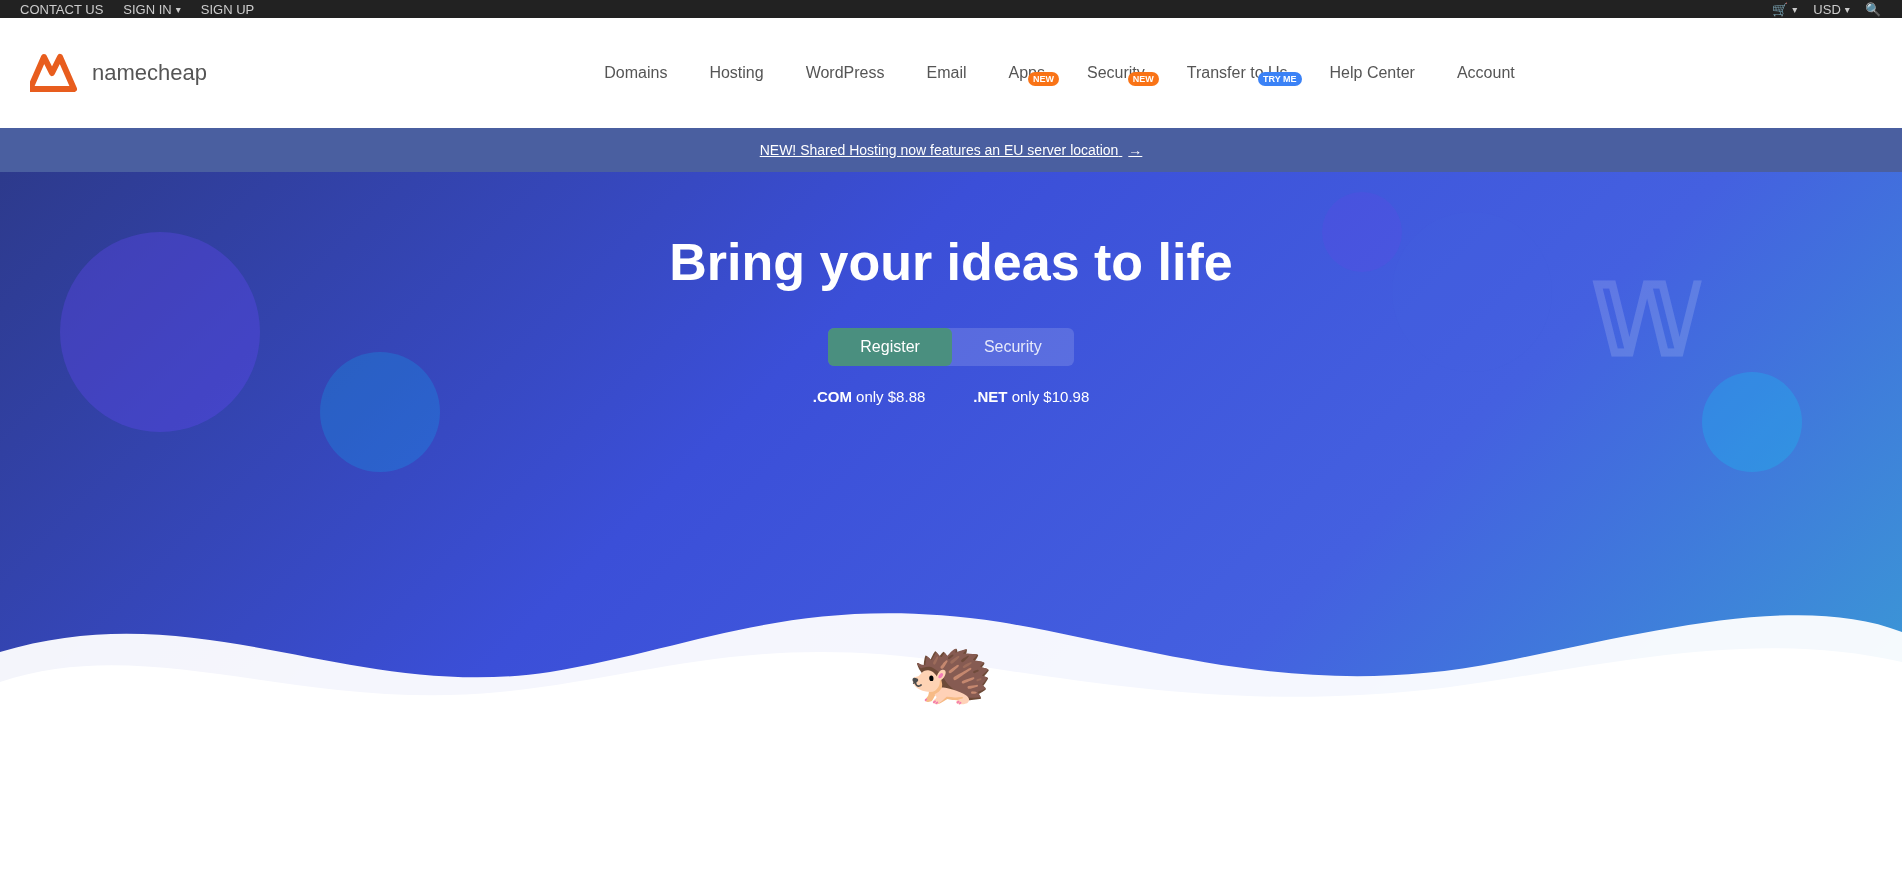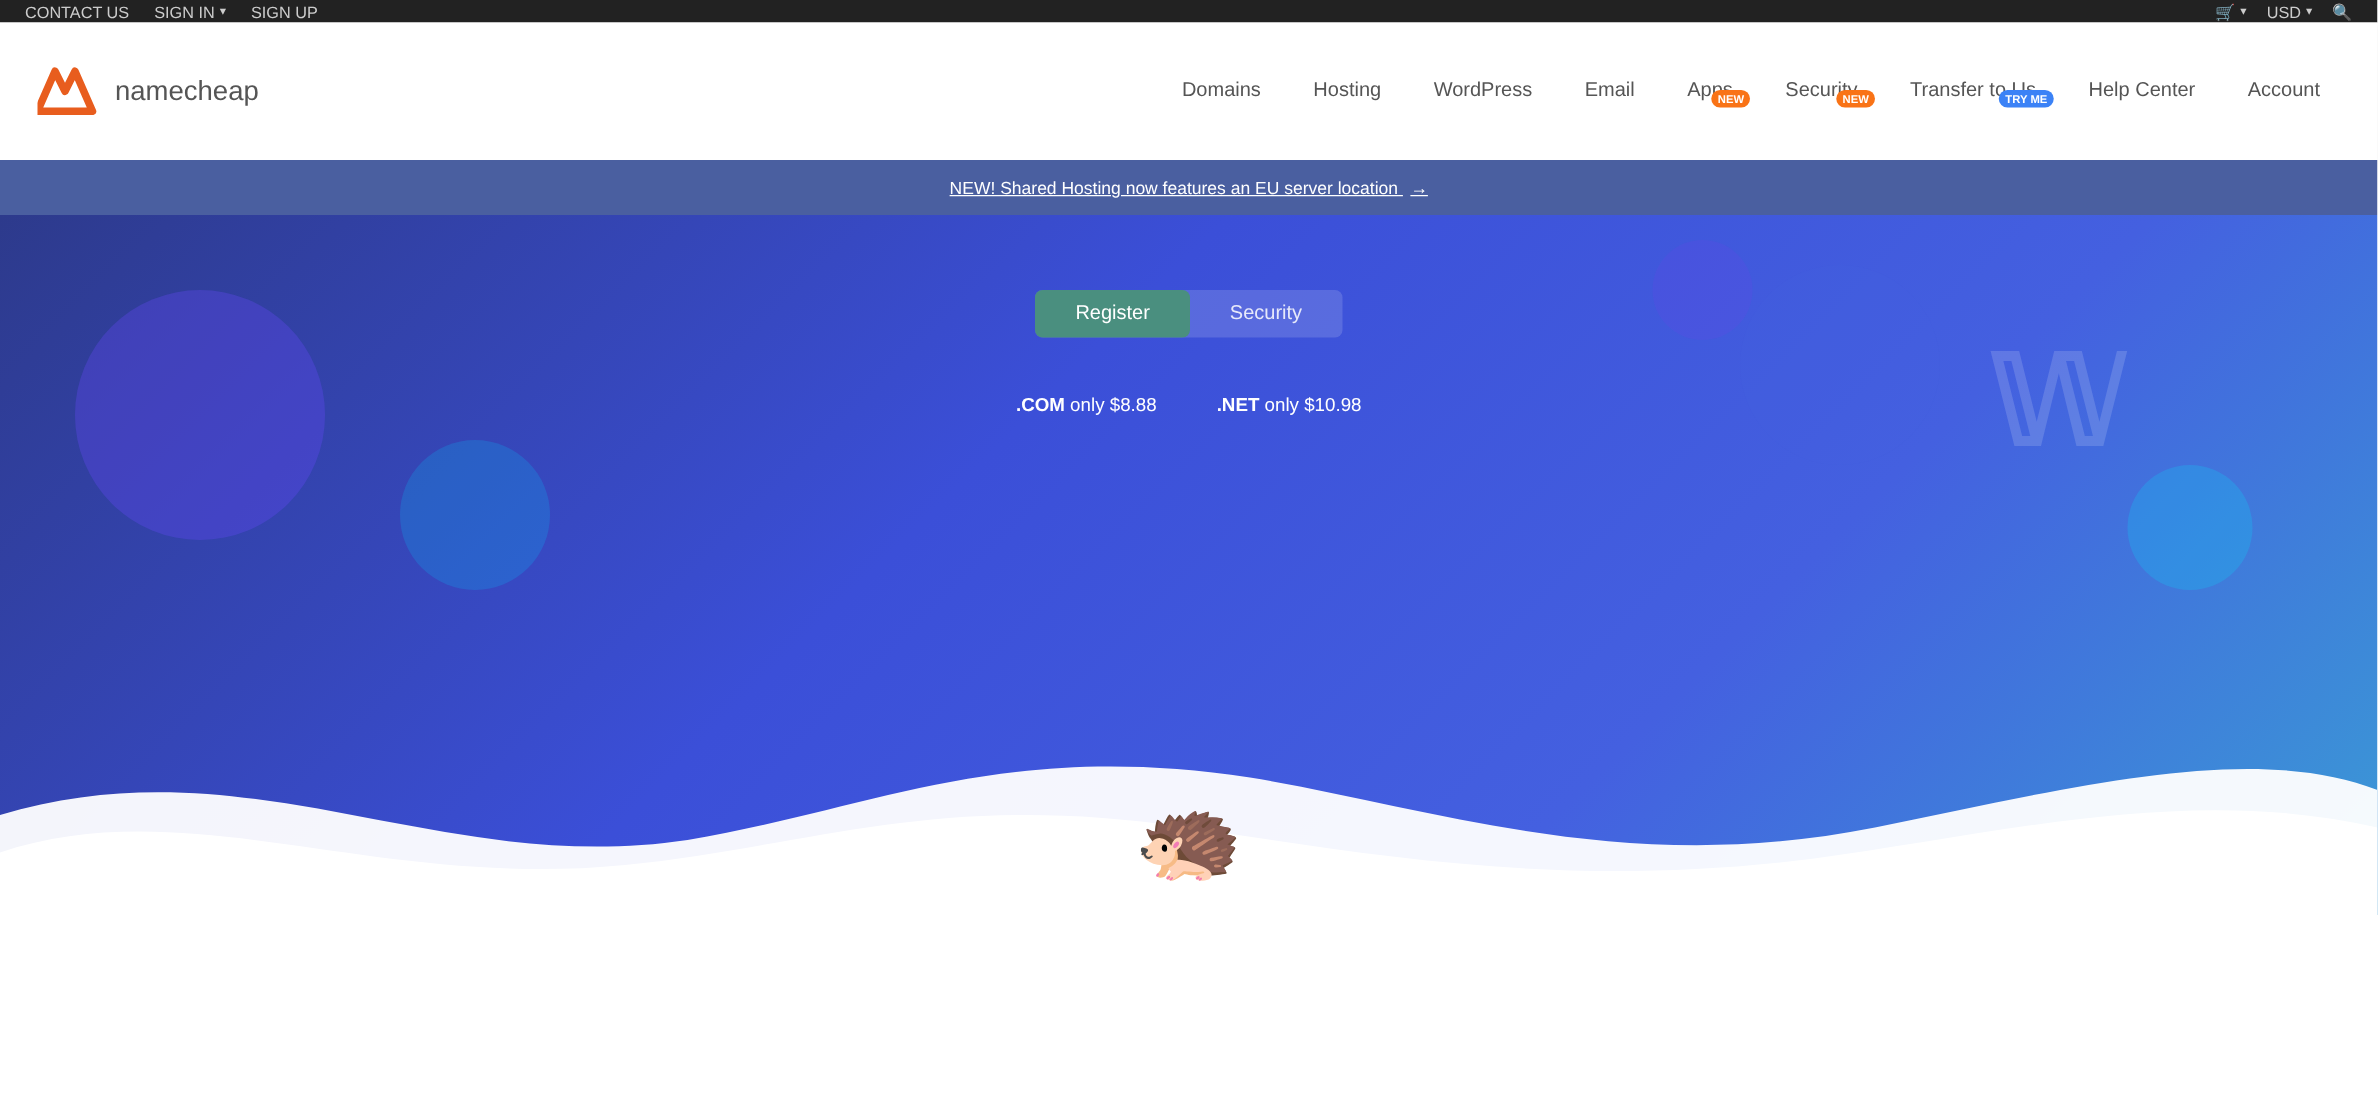--- a/index.html
+++ b/index.html
@@ -25,21 +25,21 @@
       background: #fff;
       display: flex;
       align-items: center;
       padding: 0 30px;
       height: 110px;
       box-shadow: 0 1px 4px rgba(0,0,0,0.1);
     }
     .logo { display: flex; align-items: center; gap: 10px; text-decoration: none; margin-right: 40px; }
     .logo-icon { width: 52px; height: 40px; }
     .logo-text { font-size: 22px; color: #555; font-weight: 400; }
-    .nav-links { display: flex; align-items: center; gap: 10px; flex: 1; justify-content: flex-end; }
+    .nav-links { display: flex; align-items: center; gap: 10px; flex: 1; justify-content: center; }
     .nav-item { position: relative; display: flex; align-items: center; padding: 10px 16px; color: #555; text-decoration: none; font-size: 16px; cursor: pointer; white-space: nowrap; }
     .badge {
       position: absolute;
       top: 18px;
       right: 2px;
       font-size: 9px;
       font-weight: 700;
       padding: 2px 5px;
       border-radius: 8px;
       color: #fff;
@@ -101,21 +101,20 @@
       margin-bottom: 36px;
       z-index: 1;
       position: relative;
     }
 
     
     .tab-switcher {
       display: flex;
       background: rgba(255,255,255,0.15);
       border-radius: 6px;
-      margin-bottom: 24px;
       z-index: 1;
       position: relative;
     }
     .tab-btn {
       padding: 10px 32px;
       font-size: 16px;
       border: none;
       background: transparent;
       color: rgba(255,255,255,0.85);
       cursor: pointer;
@@ -280,20 +279,21 @@
 
   <div class="hero-bg-shapes">
     <div class="shape shape1"></div>
     <div class="shape shape2"></div>
     <div class="shape shape3"></div>
     <div class="shape shape4"></div>
     <div class="shape shape5"></div>
     <div class="wp-logo">𝕎</div>
   </div>
 
+  <h1 class="hero-title">Bring your ideas to life</h1>
 
   <div class="tab-switcher">
     <button class="tab-btn active">Register</button>
     <button class="tab-btn">Security</button>
   </div>
 
 
   <div class="pricing-hints">
     <div class="pricing-hint">
       <a>.COM</a>

